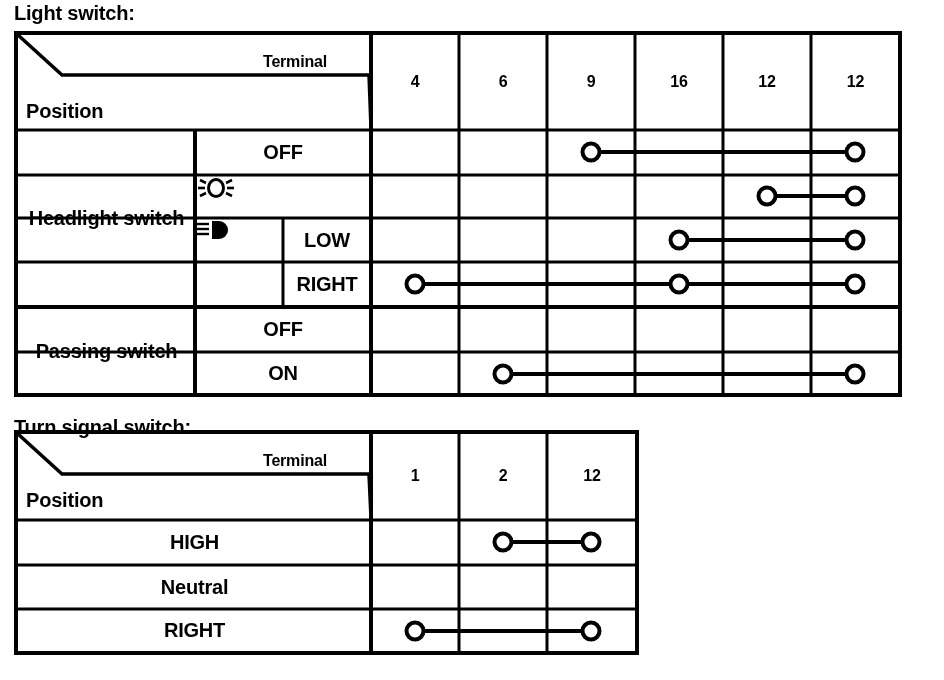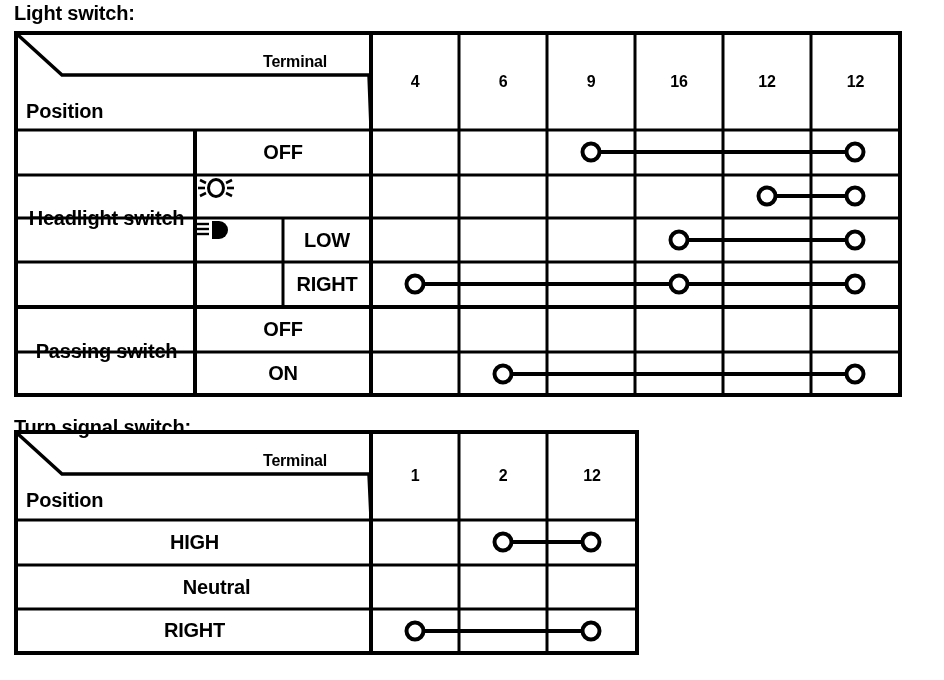--- a/index.html
+++ b/index.html
@@ -181,15 +181,15 @@
   </svg>
 
   <div class="corner-term" style="left:249px;top:22px;">Terminal</div>
   <div class="corner-pos" style="left:12px;top:59px;">Position</div>
 
   <div class="cell-label num" style="left:357px;top:2px;width:88px;height:88px;">1</div>
   <div class="cell-label num" style="left:445px;top:2px;width:88px;height:88px;">2</div>
   <div class="cell-label num" style="left:533px;top:2px;width:90px;height:88px;">12</div>
 
   <div class="cell-label" style="left:4px;top:90px;width:353px;height:45px;">HIGH</div>
-  <div class="cell-label" style="left:4px;top:135px;width:353px;height:44px;margin-left:22px;">Neutral</div>
+  <div class="cell-label" style="left:4px;top:135px;width:353px;height:44px;">Neutral</div>
   <div class="cell-label" style="left:4px;top:179px;width:353px;height:42px;">RIGHT</div>
 </div>
 
 </body></html>

